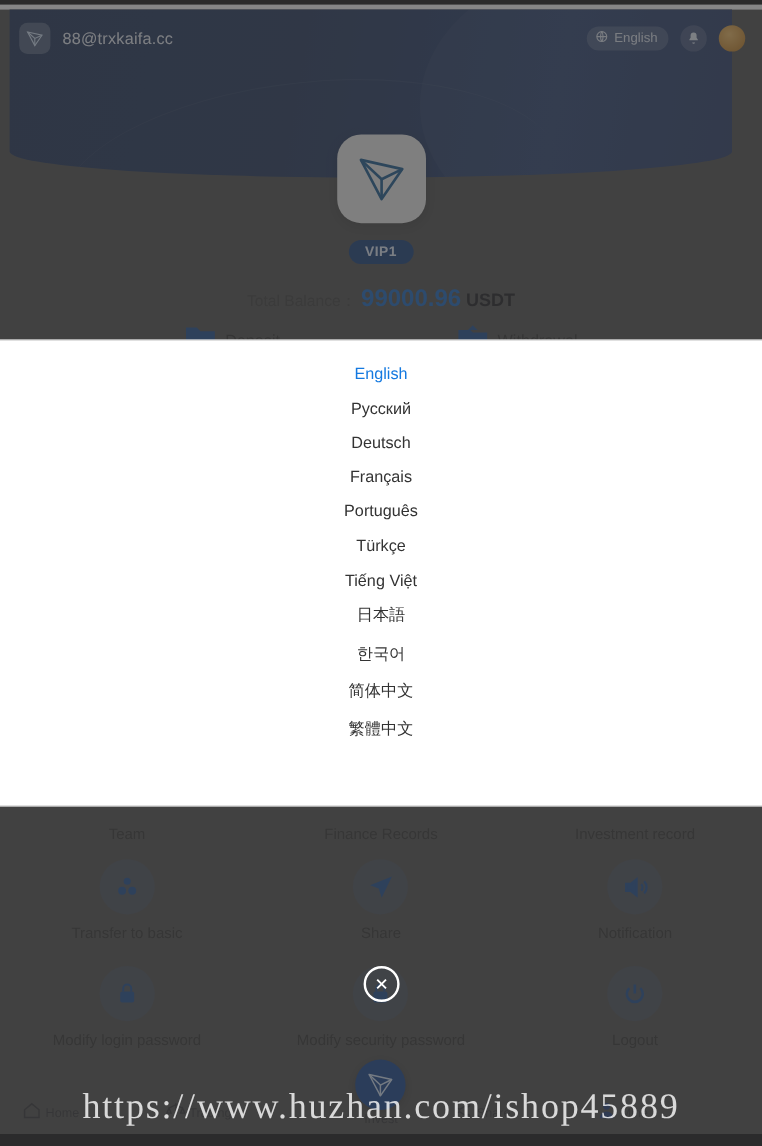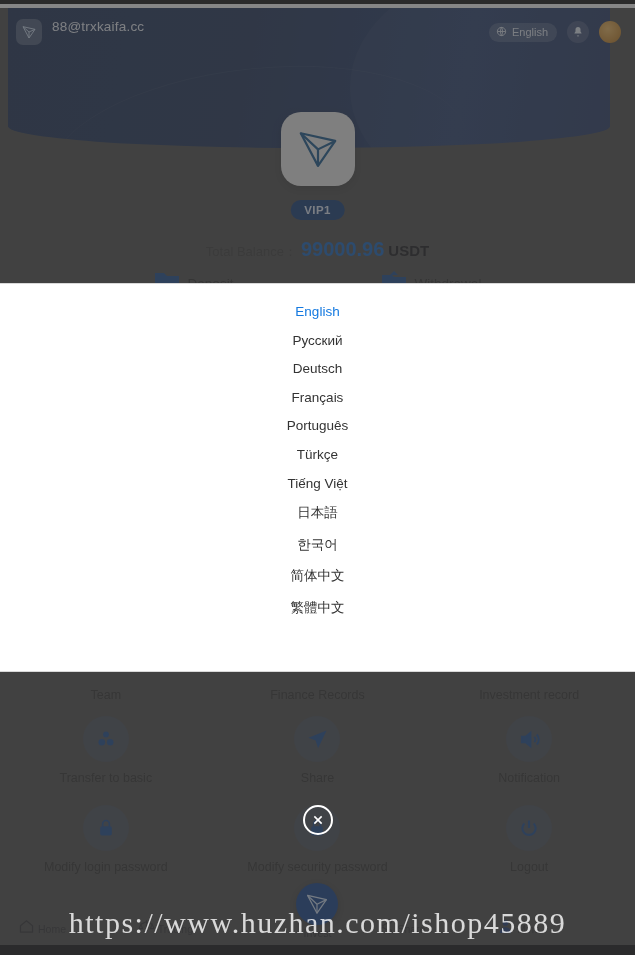--- a/index.html
+++ b/index.html
@@ -49,21 +49,21 @@
     width: 420px; height: 180px;
     border-top: 1px solid rgba(255,255,255,0.05);
     border-radius: 50%;
     transform: rotate(-6deg);
   }
 
   .hdr {
     position: absolute; left: 0; top: 0; width: 635px; height: 48px;
     display: flex; align-items: center; padding: 0 14px 0 16px;
   }
-  .hdr-left { display: flex; gap: 10px; }
+  .hdr-left { display: flex; align-items: center; gap: 10px; }
   .avatar-sm {
     width: 26px; height: 26px; border-radius: 7px;
     background: rgba(255,255,255,0.22);
     display: flex; align-items: center; justify-content: center;
   }
   .hdr-user {
     color: #e8ecf5; font-size: 13.5px; letter-spacing: .2px;
   }
   .hdr-right {
     margin-left: auto; display: flex; align-items: center; gap: 10px;

